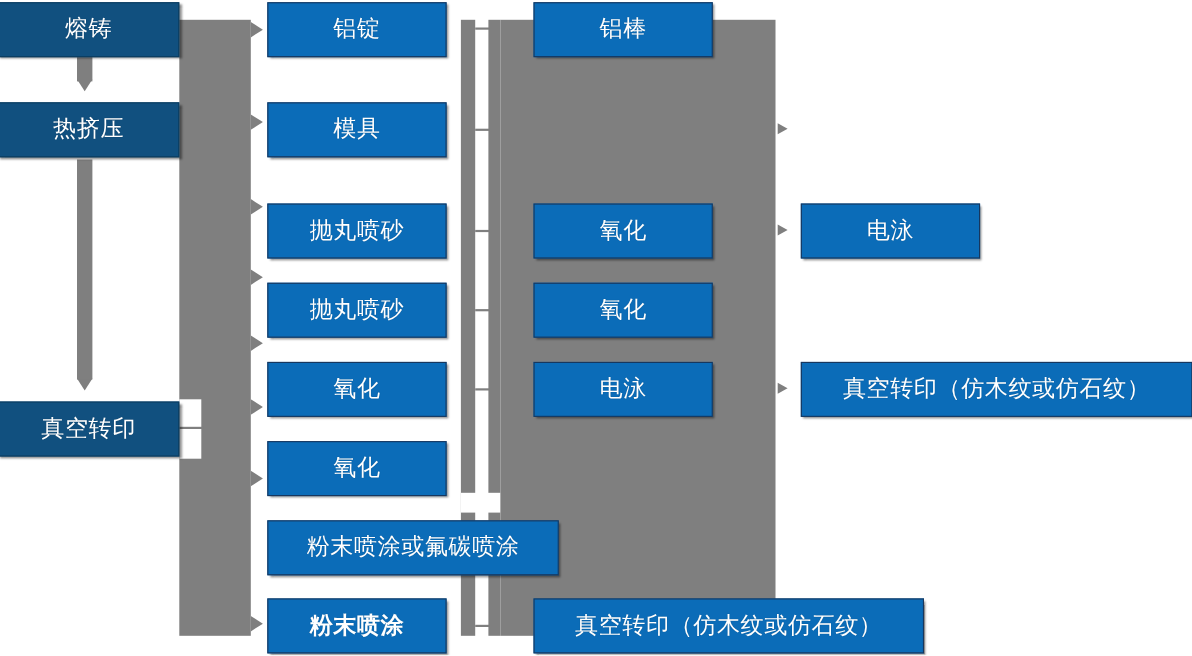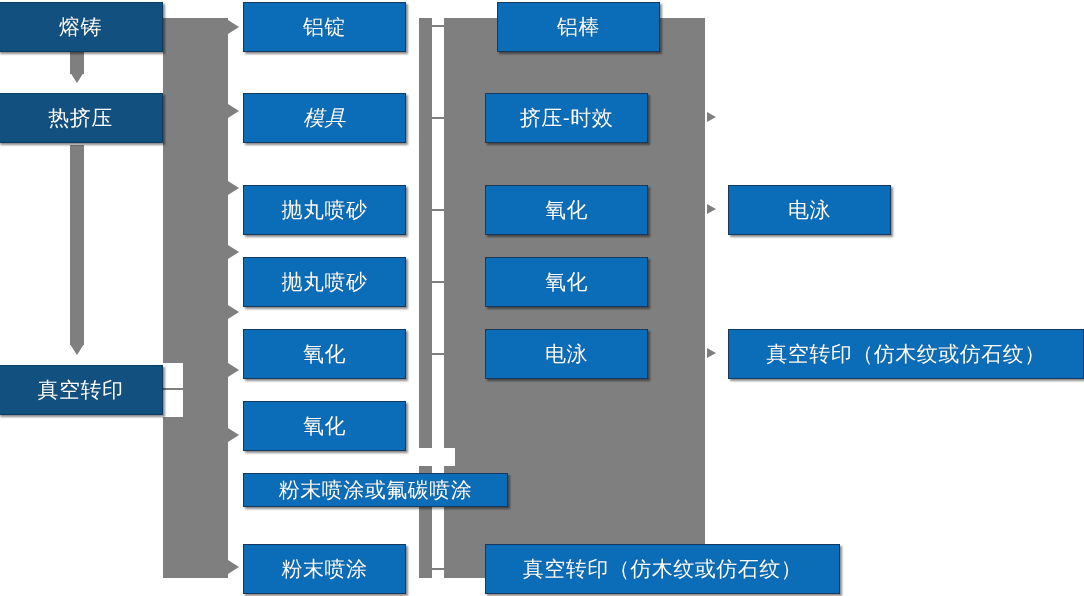--- a/index.html
+++ b/index.html
@@ -136,55 +136,52 @@
   </div>
 
   <div class="node dark" style="left:-2px; top:365px; width:165px; height:50px;">
     <span>真空转印</span>
   </div>
 
   <div class="node mid" style="left:243px; top:2px; width:163px; height:50px;">
     <span>铝锭</span>
   </div>
 
-  <div class="node mid" style="left:243px; top:93px; width:163px; height:50px;font-style:italic;">
+  <div class="node mid" style="left:243px; top:93px; width:163px; height:50px;">
     <span>模具</span>
   </div>
 
   <div class="node mid" style="left:243px; top:185px; width:163px; height:50px;">
     <span>抛丸喷砂</span>
   </div>
 
   <div class="node mid" style="left:243px; top:257px; width:163px; height:50px;">
     <span>抛丸喷砂</span>
   </div>
 
   <div class="node mid" style="left:243px; top:329px; width:163px; height:50px;">
     <span>氧化</span>
   </div>
 
   <div class="node mid" style="left:243px; top:401px; width:163px; height:50px;">
     <span>氧化</span>
   </div>
 
-  <div class="node mid" style="left:243px; top:473px; width:265px; height:34px;">
+  <div class="node mid" style="left:243px; top:473px; width:265px; height:50px;">
     <span>粉末喷涂或氟碳喷涂</span>
   </div>
 
-  <div class="node mid" style="left:243px; top:544px; width:163px; height:50px;">
+  <div class="node mid" style="left:243px; top:544px; width:163px; height:50px;font-weight:bold;">
     <span>粉末喷涂</span>
   </div>
 
-  <div class="node mid" style="left:485px; top:2px; width:163px; height:50px;margin-left:12px;">
+  <div class="node mid" style="left:485px; top:2px; width:163px; height:50px;">
     <span>铝棒</span>
   </div>
 
-  <div class="node mid" style="left:485px; top:93px; width:163px; height:50px;">
-    <span>挤压-时效</span>
-  </div>
 
   <div class="node mid" style="left:485px; top:185px; width:163px; height:50px;">
     <span>氧化</span>
   </div>
 
   <div class="node mid" style="left:485px; top:257px; width:163px; height:50px;">
     <span>氧化</span>
   </div>
 
   <div class="node mid" style="left:485px; top:329px; width:163px; height:50px;">

